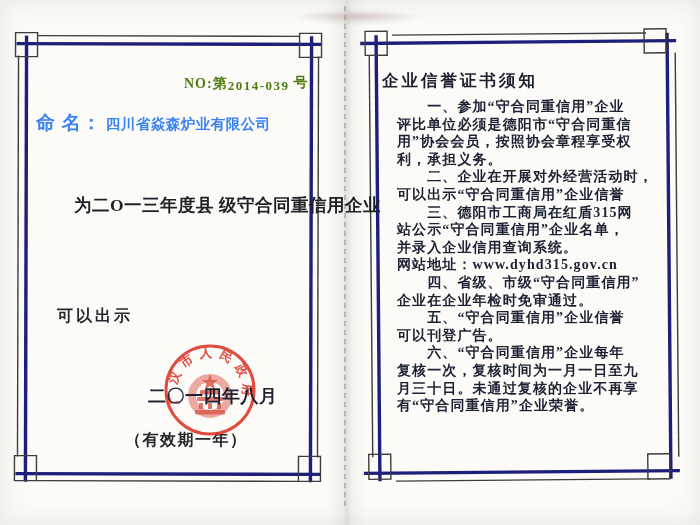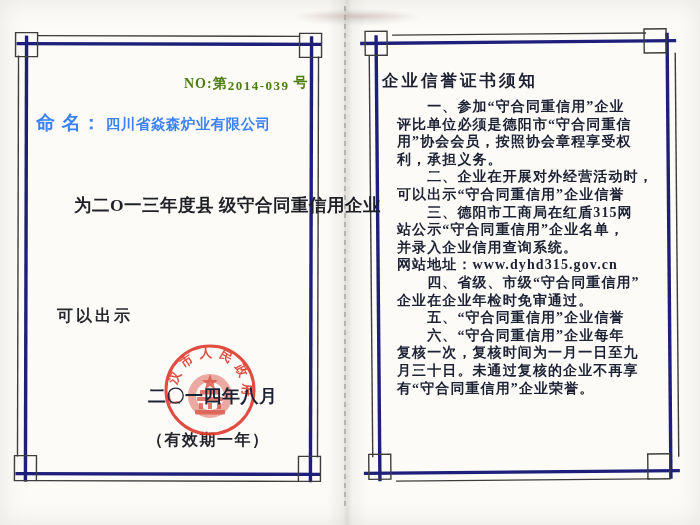--- a/index.html
+++ b/index.html
@@ -25,21 +25,21 @@
   .t{position:absolute;white-space:nowrap;color:#20232e;}
   .serial{left:184px;top:75px;font-size:14px;font-weight:bold;letter-spacing:1px;color:#4d7c0f;}
   .serial .num{font-size:13px;position:relative;top:2px;letter-spacing:1.5px;}
   .serial .suffix{margin-left:4px;position:relative;top:-1px;}
   .name-line{left:36px;top:110px;color:#3b82f6;}
   .name-line .label{font-size:19px;font-weight:bold;letter-spacing:1px;}
   .name-line .company{font-size:14.5px;font-weight:bold;letter-spacing:.5px;margin-left:4px;}
   .award{left:34px;top:193px;font-size:17.5px;font-weight:bold;letter-spacing:.5px;color:#1e2026;margin-left:40px;}
   .issue{left:57px;top:306px;font-size:16px;font-weight:bold;letter-spacing:3px;color:#26282e;}
   .cert-date{left:148px;top:384px;font-size:18px;font-weight:bold;letter-spacing:.5px;color:#1d2134;z-index:6;}
-  .validity{left:125px;top:430px;font-size:16px;font-weight:bold;letter-spacing:1.5px;color:#23252c;margin-left:22px;}
+  .validity{left:125px;top:430px;font-size:16px;font-weight:bold;letter-spacing:1.5px;color:#23252c;}
   
   .seal{position:absolute;left:162px;top:342px;width:96px;height:96px;z-index:5;opacity:.9;}
   
   .notice-title{position:absolute;left:382px;top:70px;width:290px;
     font-size:16.5px;font-weight:bold;letter-spacing:3px;color:#1b1f30;}
   .notice-body{position:absolute;left:397px;top:98px;width:272px;color:#1c2133;}
   .notice-body .line{white-space:nowrap;font-size:14px;font-weight:bold;
     letter-spacing:1.1px;height:17.6px;line-height:17.6px;}
 </style>
 </head>
@@ -139,17 +139,18 @@
     <div class="line">利，承担义务。</div>
     <div class="line">　　二、企业在开展对外经营活动时，</div>
     <div class="line">可以出示“守合同重信用”企业信誉</div>
     <div class="line">　　三、德阳市工商局在红盾315网</div>
     <div class="line">站公示“守合同重信用”企业名单，</div>
     <div class="line">并录入企业信用查询系统。</div>
     <div class="line">网站地址：www.dyhd315.gov.cn</div>
     <div class="line">　　四、省级、市级“守合同重信用”</div>
     <div class="line">企业在企业年检时免审通过。</div>
     <div class="line">　　五、“守合同重信用”企业信誉</div>
+    <div class="line">可以刊登广告。</div>
     <div class="line">　　六、“守合同重信用”企业每年</div>
     <div class="line">复核一次，复核时间为一月一日至九</div>
     <div class="line">月三十日。未通过复核的企业不再享</div>
     <div class="line">有“守合同重信用”企业荣誉。</div>
   </div>
 
 </body></html>

